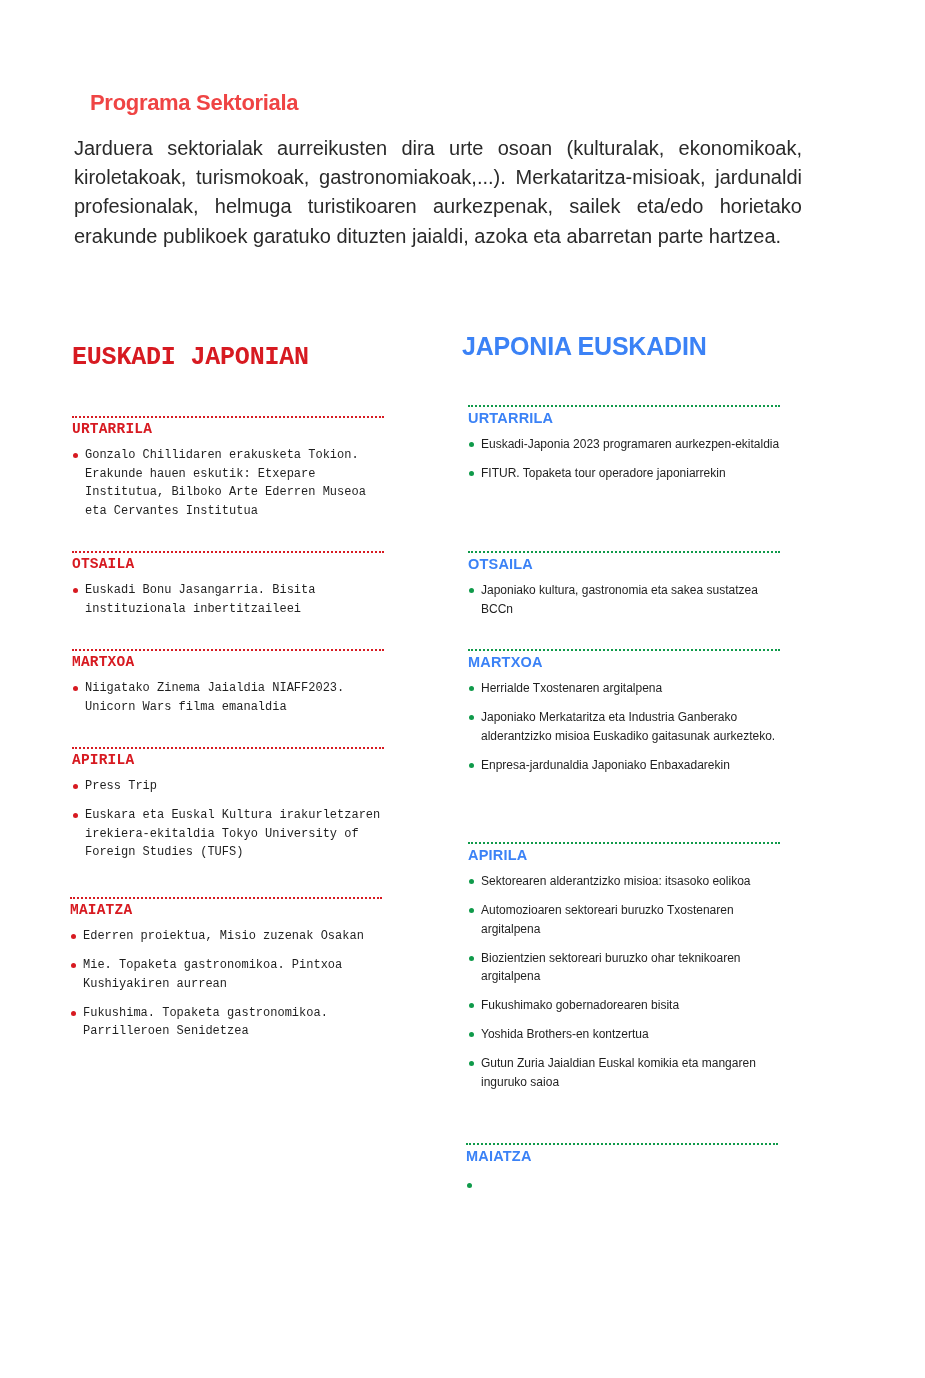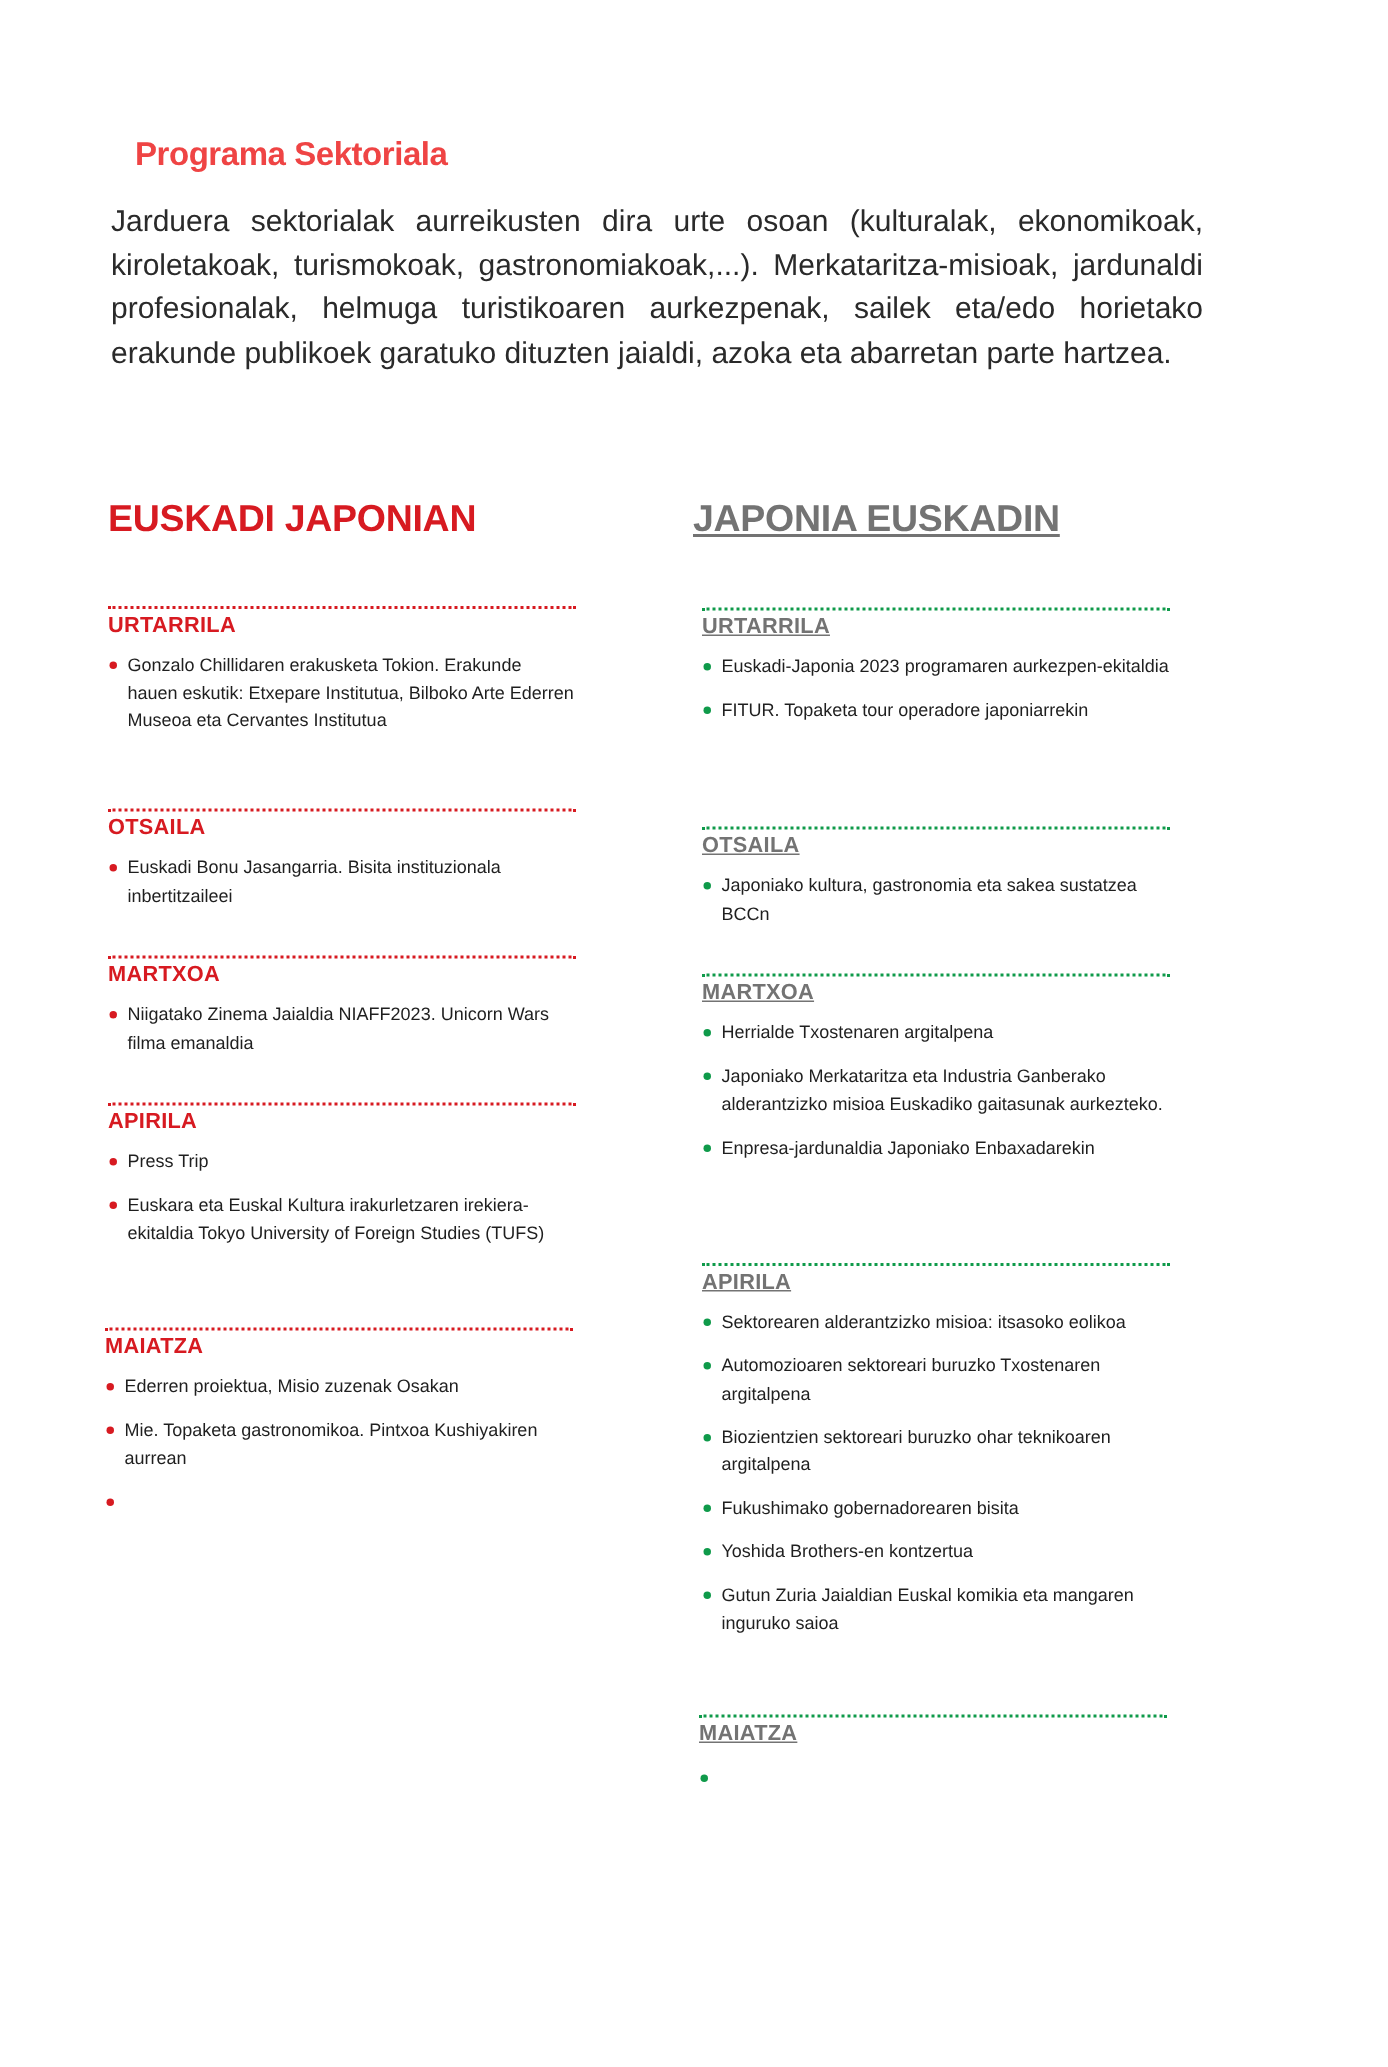--- a/index.html
+++ b/index.html
@@ -2,25 +2,25 @@
 <html><head>
 <meta charset="utf-8">
 <style>
   html, body { margin:0; padding:0; background:#ffffff; }
   body { width:925px; height:1378px; position:relative; overflow:hidden;
          font-family:"Liberation Sans", sans-serif; color:#1a1a1a; }
   .intro { position:absolute; left:74px; top:72px; width:728px; }
   .intro h1 { margin:16px; font-size:22px; font-weight:700; letter-spacing:-0.3px; color:#ef4444; line-height:30px; }
   .intro p { margin:4px 0 0 0; font-size:20px; line-height:29.2px; text-align:justify; color:#2a2a2a; }
   .col { position:absolute; width:312px; }
-  .col-left { left:72px; top:328px; }
+  .col-left { left:72px; top:340px;font-family:Liberation Mono, monospace; }
   .col-right { left:462px; top:328px; }
   .col-title { margin:0; font-size:25px; font-weight:700; letter-spacing:-0.2px; line-height:36px; }
   .red { color:#d71a21; }
-  .green { color:#737373;text-decoration:underline; }
+  .green { color:#3b82f6; }
   .section { position:absolute; left:0; width:312px; }
   .sep { height:0; border-top:2px dotted; margin:0; }
   .sep.red { border-color:#d71a21; }
   .sep.green { border-color:#0f9a4a; }
   .month { font-size:14.5px; font-weight:700; line-height:18px; margin-top:2px; letter-spacing:0.2px; }
   ul { list-style:none; margin:8px 0 0 0; padding:0; }
   li { position:relative; padding-left:13px; font-size:12px; line-height:18.5px; color:#1f1f1f; margin-bottom:10.5px; }
   li .dot { position:absolute; left:1px; top:7px; width:5px; height:5px; border-radius:50%; }
   .red-dot { background:#d71a21; }
   .green-dot { background:#0f9a4a; }
@@ -68,21 +68,21 @@
       <li><span class="dot red-dot"></span><span>Euskara eta Euskal Kultura irakurletzaren irekiera-ekitaldia Tokyo University of Foreign Studies (TUFS)</span></li>
     </ul>
   </div>
 
   <div class="section" style="top:557px; left:-2px">
     <div class="sep red"></div>
     <div class="month red">MAIATZA</div>
     <ul>
       <li><span class="dot red-dot"></span><span>Ederren proiektua, Misio zuzenak Osakan</span></li>
       <li><span class="dot red-dot"></span><span>Mie. Topaketa gastronomikoa. Pintxoa Kushiyakiren aurrean</span></li>
-      <li><span class="dot red-dot"></span></li>
+      <li><span class="dot red-dot"></span><span>Fukushima. Topaketa gastronomikoa. Parrilleroen Senidetzea</span></li>
     </ul>
   </div>
 </div>
 
 <div class="col col-right">
   <h2 class="col-title green">JAPONIA EUSKADIN</h2>
 
   <div class="section" style="top:77px; left:6px">
     <div class="sep green"></div>
     <div class="month green">URTARRILA</div>

